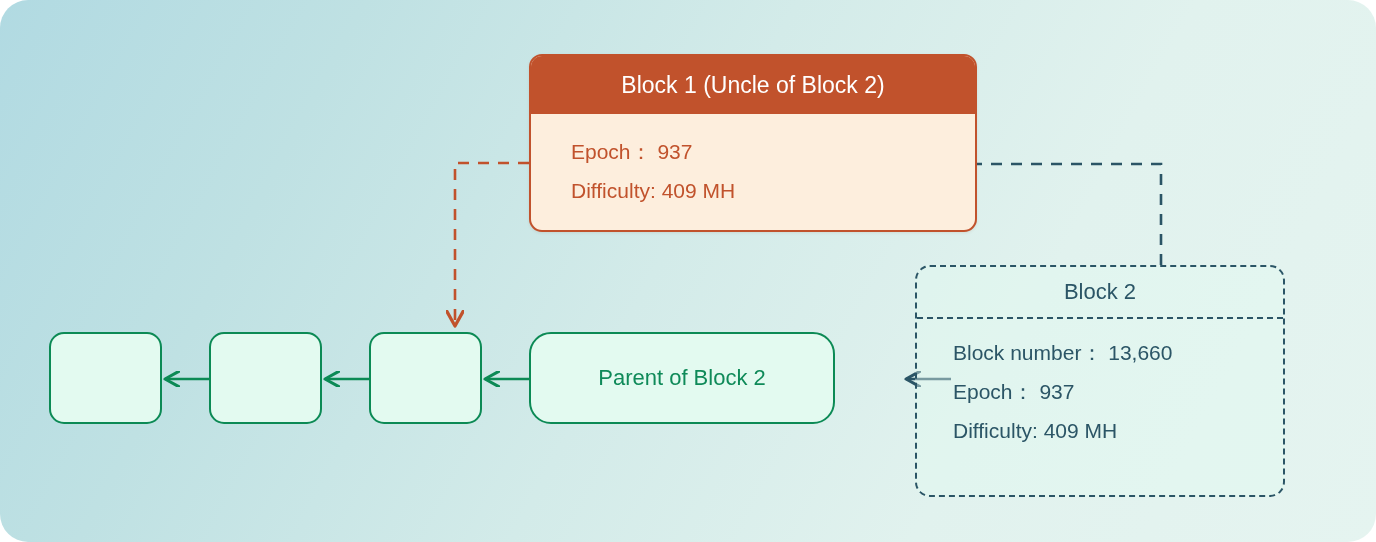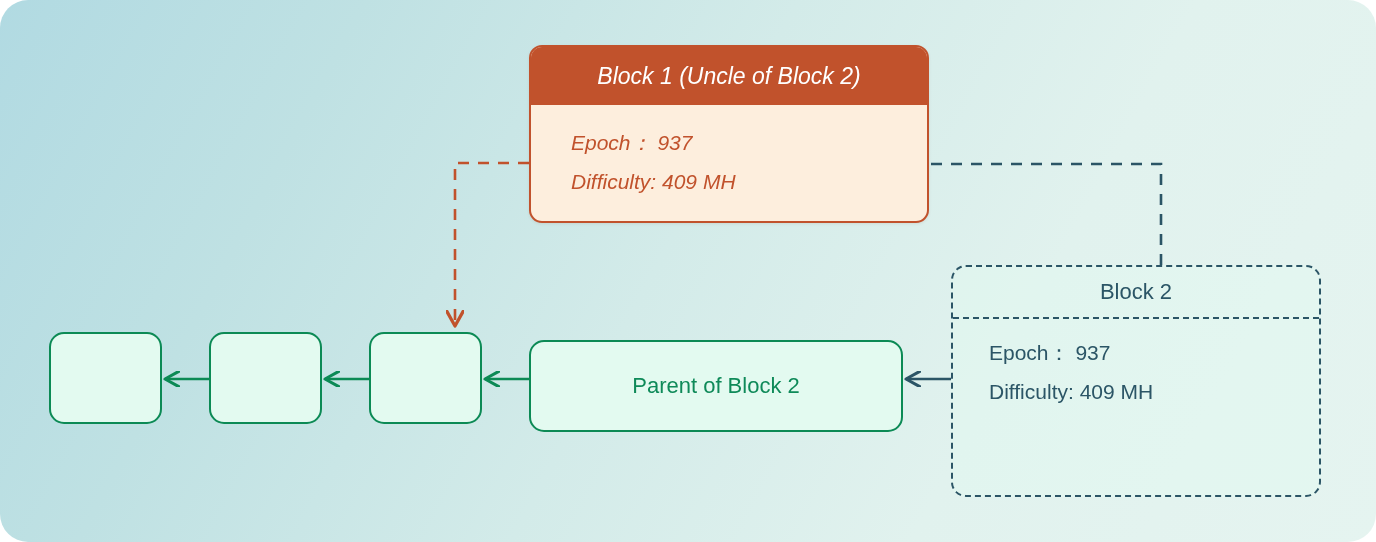--- a/index.html
+++ b/index.html
@@ -53,49 +53,47 @@
   #chain-block-1 { left: 49px;  top: 332px; width: 113px; height: 92px; }
   #chain-block-2 { left: 209px; top: 332px; width: 113px; height: 92px; }
   #chain-block-3 { left: 369px; top: 332px; width: 113px; height: 92px; }
 
   
   #parent-block {
     position: absolute;
     box-sizing: border-box;
     left: 529px;
     top: 332px;
-    width: 374px;
+    width: 306px;
     height: 92px;
     background: #e3faf0;
     border: 2.5px solid #0c8a55;
-    border-radius: 15px;
+    border-radius: 22px;
     display: flex;
     align-items: center;
     justify-content: center;
-    margin-top: 8px;
   }
   #parent-block .label {
     font-size: 22px;
     color: #0f8a59;
     white-space: nowrap;
   }
 
   
   #block1-card {
     position: absolute;
     left: 529px;
-    top: 45px;
-    width: 400px;
+    top: 54px;
+    width: 448px;
     box-sizing: border-box;
     border-radius: 13px;
     overflow: hidden;
     background: #fdeedd;
     border: 2px solid #c1522c;
     box-shadow: 0 1px 3px rgba(120,60,30,.10);
-    font-style: italic;
   }
   #block1-header {
     background: #c1522c;
     height: 58px;
     display: flex;
     align-items: center;
     justify-content: center;
   }
   #block1-header .title {
     color: #ffffff;
@@ -109,21 +107,21 @@
     font-size: 21px;
     color: #c1522c;
     line-height: 1.0;
     padding: 9px 0;
     white-space: nowrap;
   }
 
   
   #block2-card {
     position: absolute;
-    left: 951px;
+    left: 915px;
     top: 265px;
     width: 370px;
     height: 232px;
     box-sizing: border-box;
     border: 2.5px dashed #2b5566;
     border-radius: 15px;
     background: rgba(227,250,240,.42);
   }
   #block2-header {
     box-sizing: border-box;
@@ -207,18 +205,19 @@
       <div class="row">Epoch： 937</div>
       <div class="row">Difficulty: 409 MH</div>
     </div>
   </div>
 
   <div id="block2-card">
     <div id="block2-header">
       <span class="title">Block 2</span>
     </div>
     <div id="block2-body">
+      <div class="row">Block number： 13,660</div>
       <div class="row">Epoch： 937</div>
       <div class="row">Difficulty: 409 MH</div>
     </div>
   </div>
 
 </div>
 
 </body></html>

